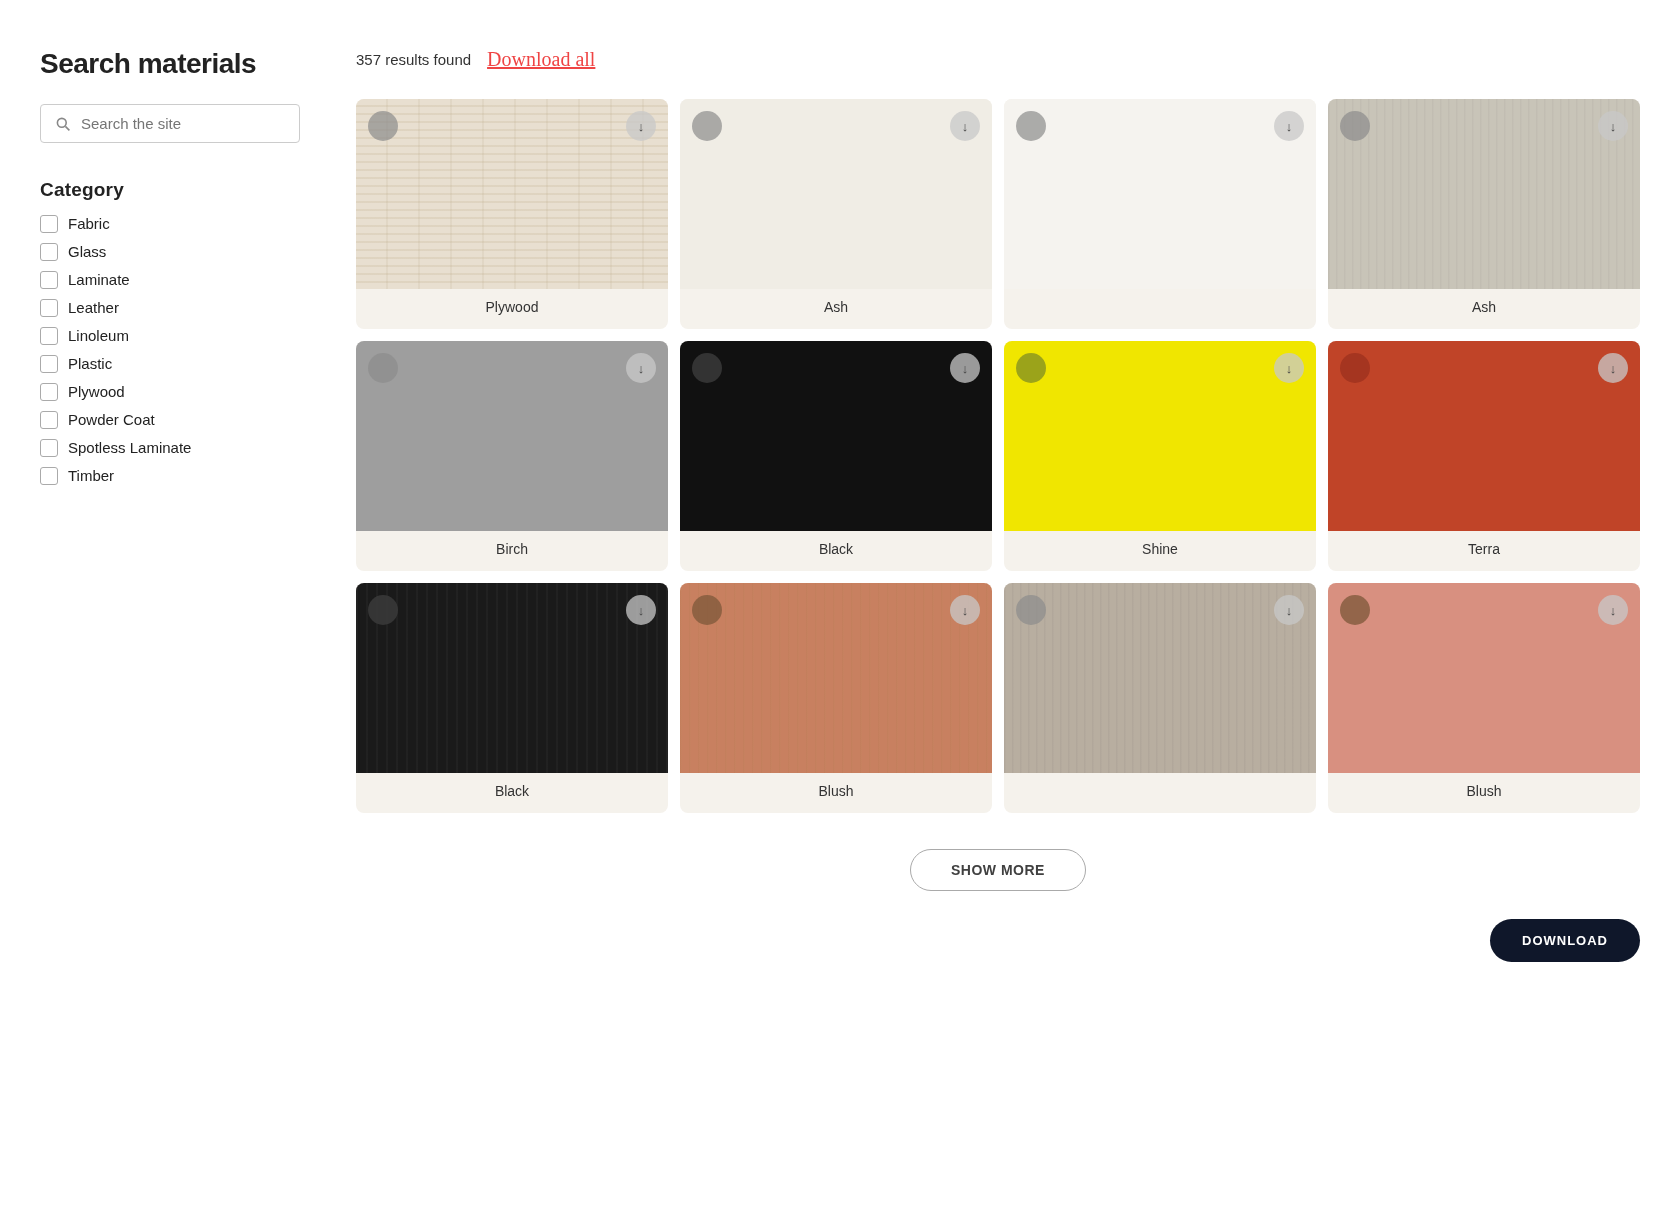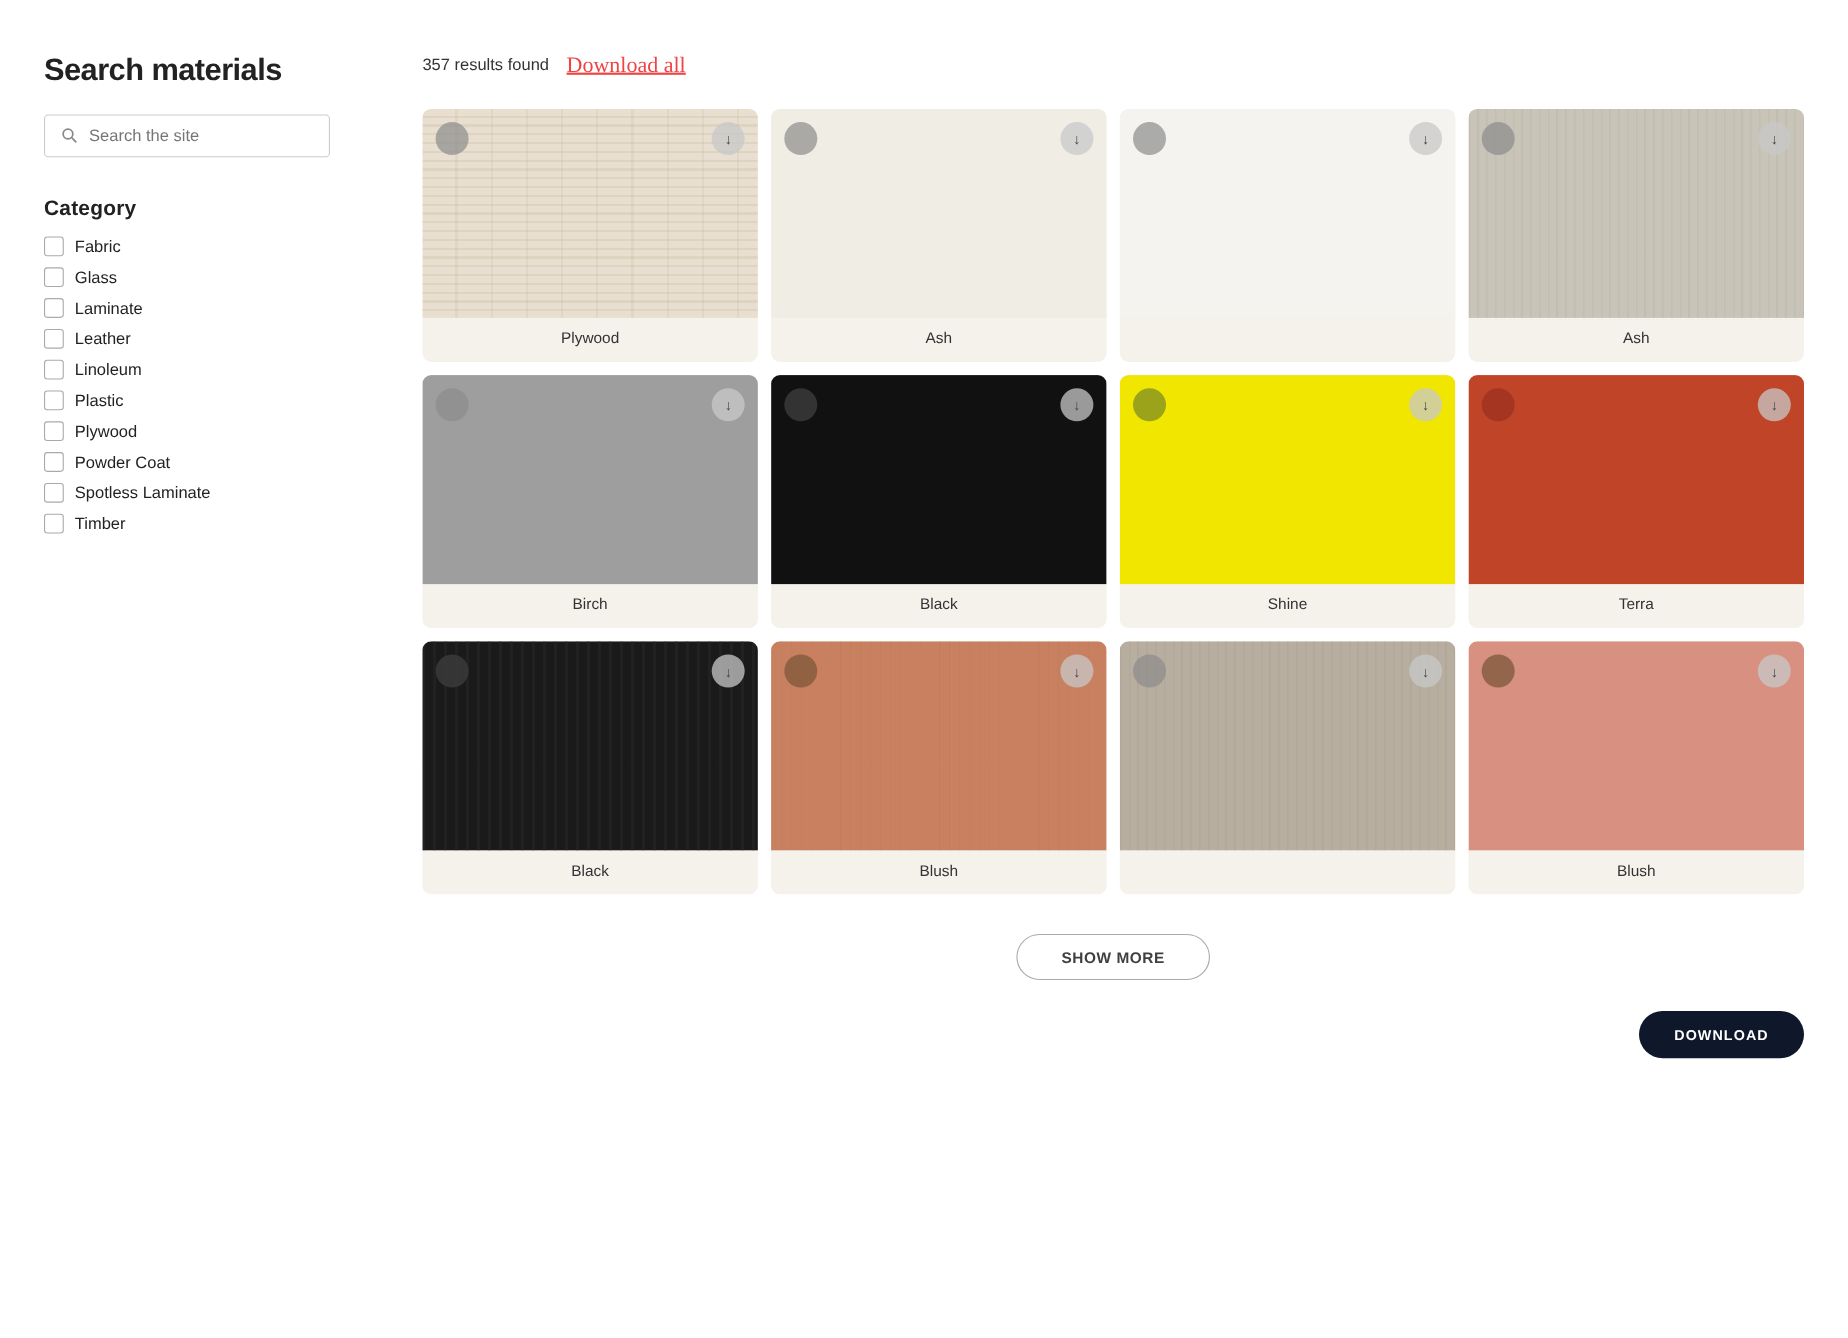--- a/index.html
+++ b/index.html
@@ -5,36 +5,37 @@
     * { box-sizing: border-box; margin: 0; padding: 0; }
     body {
       font-family: -apple-system, BlinkMacSystemFont, 'Segoe UI', Arial, sans-serif;
       background: #ffffff;
       color: #222;
       min-height: 1216px;
     }
     .page-wrapper {
       display: flex;
       padding: 48px 40px;
-      gap: 60px;
+      gap: 32px;
       max-width: 1680px;
     }
     
     .sidebar {
       width: 260px;
       flex-shrink: 0;
     }
     .sidebar-title {
       font-size: 28px;
       font-weight: 600;
       margin-bottom: 24px;
       letter-spacing: -0.5px;
     }
     .search-box {
       display: flex;
+      align-items: center;
       border: 1px solid #ccc;
       border-radius: 4px;
       padding: 10px 14px;
       margin-bottom: 36px;
       background: #fff;
     }
     .search-icon-svg {
       width: 16px;
       height: 16px;
       margin-right: 10px;
@@ -56,21 +57,20 @@
       letter-spacing: 0.2px;
     }
     .category-list {
       list-style: none;
       display: flex;
       flex-direction: column;
       gap: 10px;
     }
     .category-item {
       display: flex;
-      align-items: center;
       gap: 10px;
       font-size: 15px;
       cursor: pointer;
     }
     .category-checkbox {
       width: 18px;
       height: 18px;
       border: 1.5px solid #aaa;
       border-radius: 3px;
       background: #fff;

